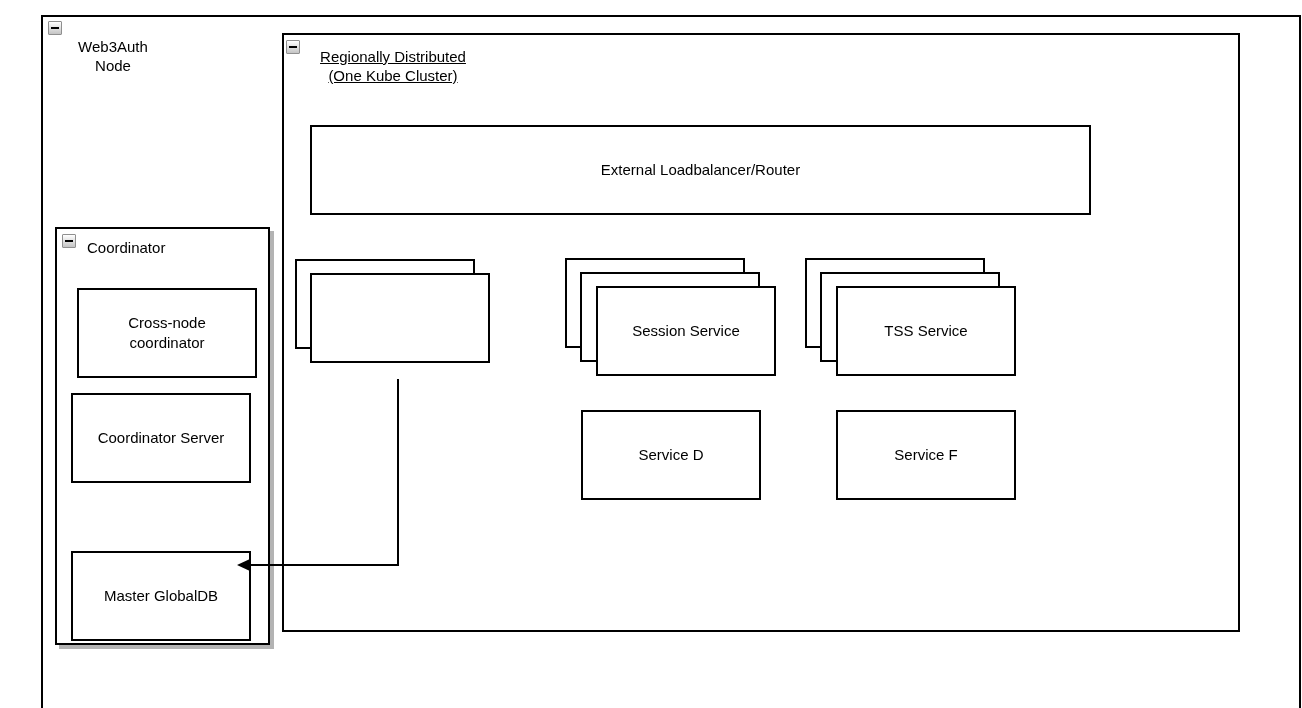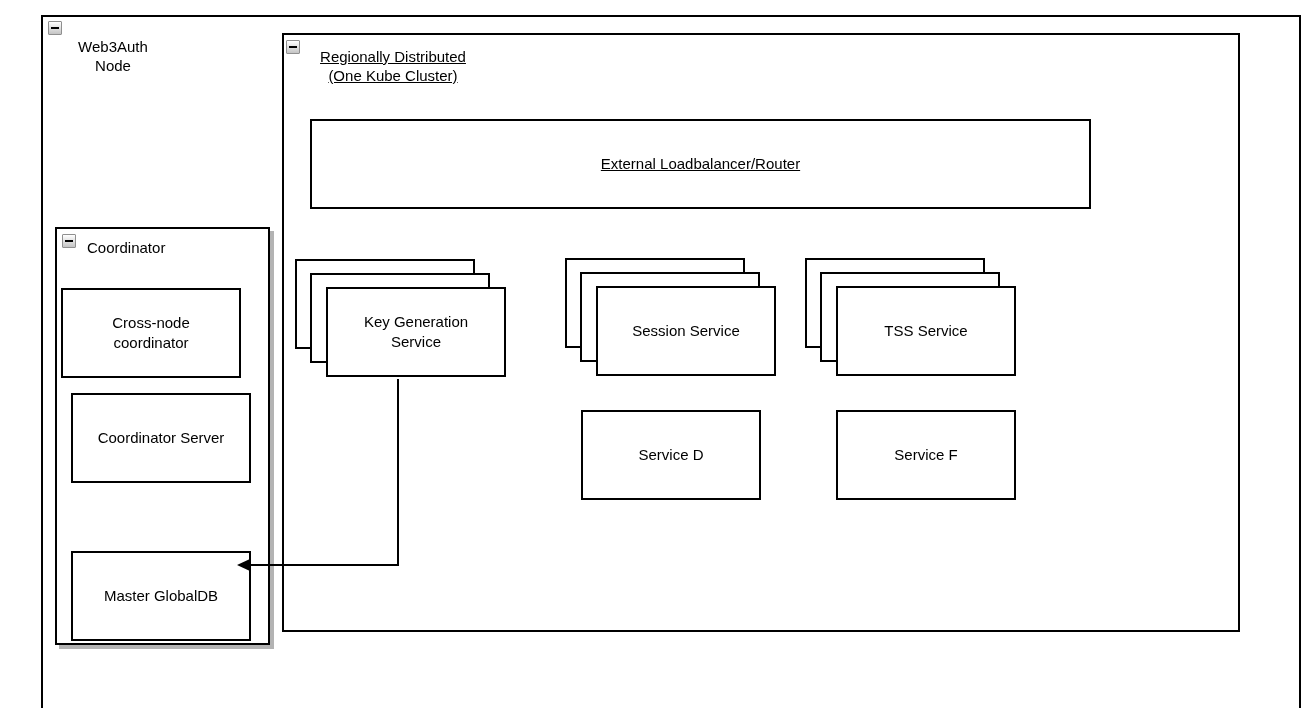--- a/index.html
+++ b/index.html
@@ -45,21 +45,21 @@
 Node</div>
 
     <div class="ctr shadowed" style="left:12px; top:210px; width:215px; height:418px;">
 
       <span class="collapse" style="left:5px; top:5px;">
         <span class="minus"></span>
       </span>
 
       <div class="ctr-label left" style="left:30px; top:9px; width:160px;">Coordinator</div>
 
-      <div class="box" style="left:4px; top:59px; width:180px; height:90px;">
+      <div class="box" style="left:20px; top:59px; width:180px; height:90px;">
         <span>Cross-node
 coordinator</span>
       </div>
 
       <div class="box" style="left:14px; top:164px; width:180px; height:90px;">
         <span>Coordinator Server</span>
       </div>
 
       <div class="box" style="left:14px; top:322px; width:180px; height:90px;">
         <span>Master GlobalDB</span>
@@ -68,31 +68,27 @@
 
     <div class="ctr" style="left:239px; top:16px; width:958px; height:599px;">
 
       <span class="collapse" style="left:2px; top:5px;">
         <span class="minus"></span>
       </span>
 
       <div class="ctr-label" style="left:24px; top:12px; width:170px;text-decoration:underline;">Regionally Distributed
 (One Kube Cluster)</div>
 
-      <div class="box" style="left:26px; top:84px; width:781px; height:90px;text-decoration:underline;">
+      <div class="box" style="left:26px; top:90px; width:781px; height:90px;">
         <span>External Loadbalancer/Router</span>
       </div>
 
       <div class="stack" style="left:11px; top:224px; width:215px; height:122px;">
         <div class="layer" style="left:0; top:0;"></div>
         <div class="layer" style="left:15px; top:14px;"></div>
-        <div class="layer front" style="left:31px; top:28px;">
-          <span>Key Generation
-Service</span>
-        </div>
       </div>
 
       <div class="stack" style="left:281px; top:223px; width:215px; height:122px;">
         <div class="layer" style="left:0; top:0;"></div>
         <div class="layer" style="left:15px; top:14px;"></div>
         <div class="layer front" style="left:31px; top:28px;">
           <span>Session Service</span>
         </div>
       </div>
 

